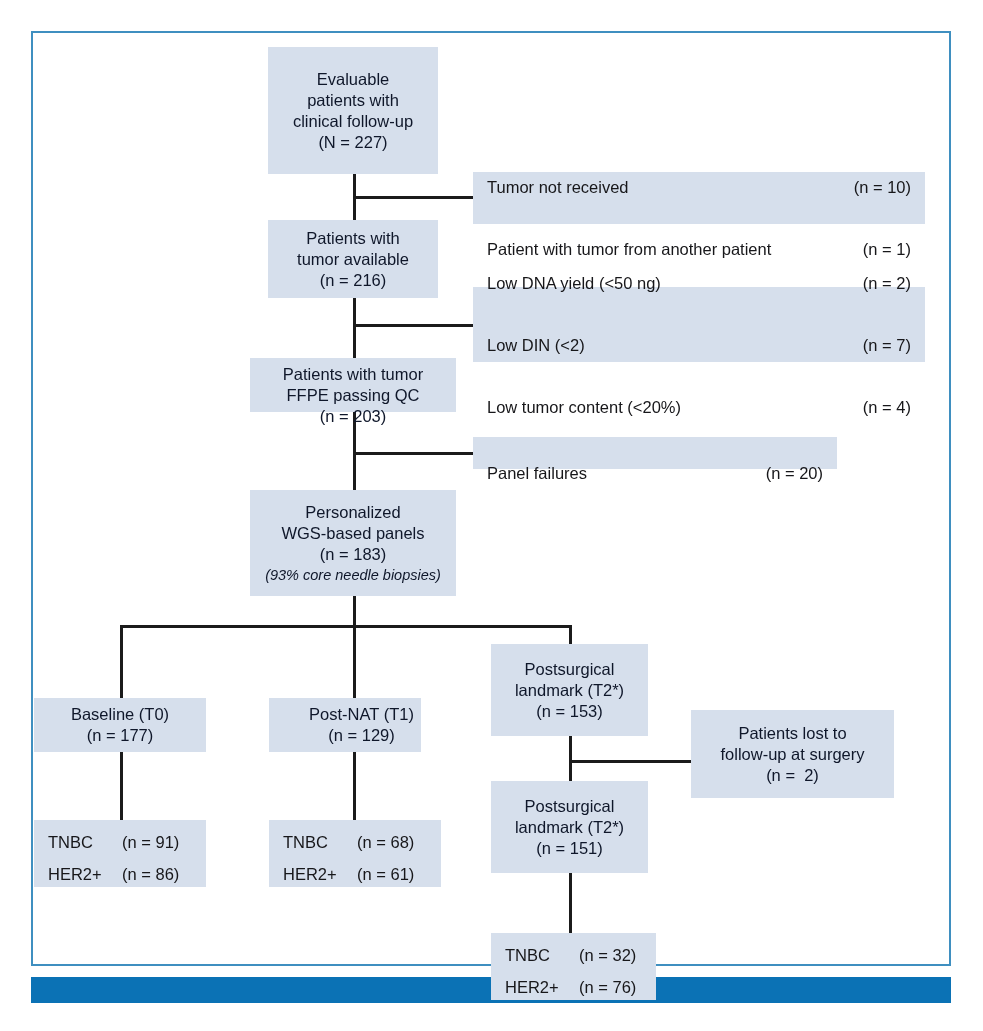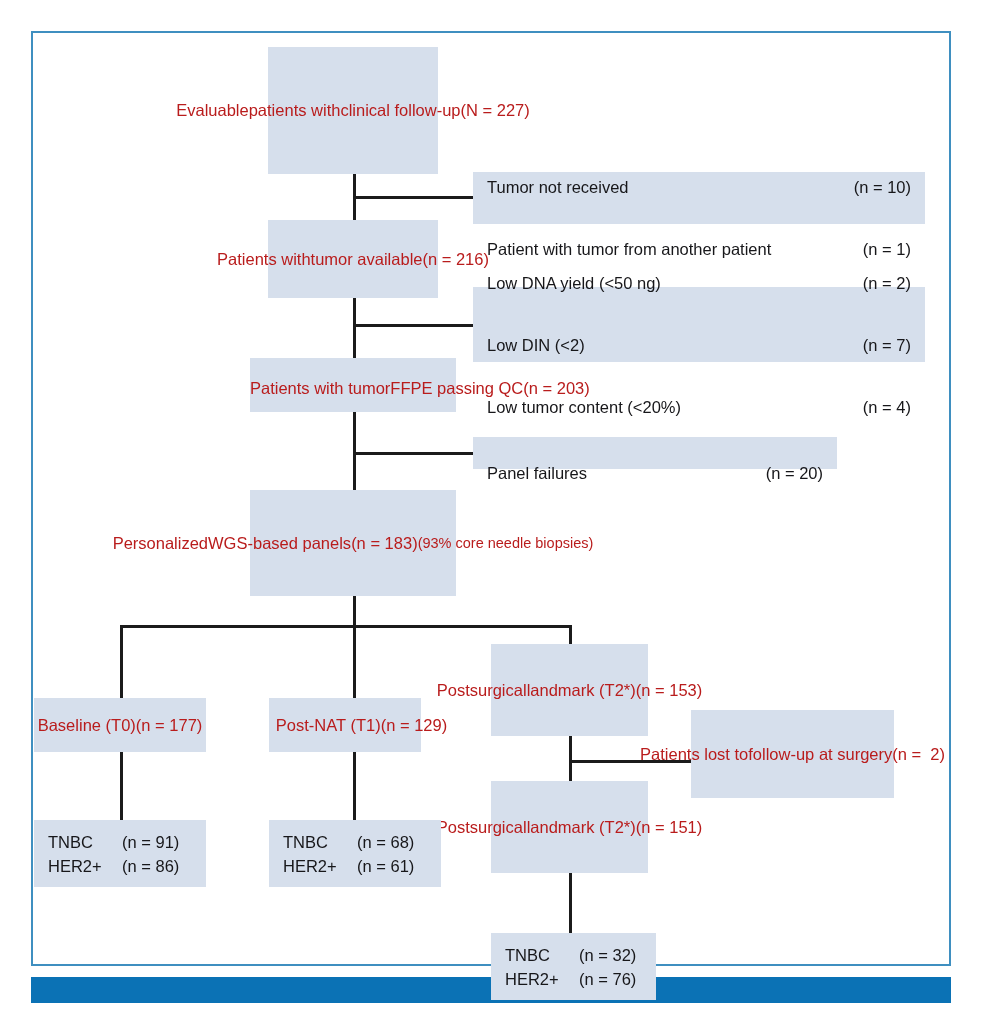--- a/index.html
+++ b/index.html
@@ -40,31 +40,31 @@
     height: 26px;
     background: #0b72b5;
   }
 
   
   .box {
     position: absolute;
     background: #d6dfec;
     box-sizing: border-box;
     display: flex;
-    flex-direction: row;
+    flex-direction: column;
     align-items: center;
     justify-content: center;
-    color: #b91c1c;
+    color: #0f172a;
     font-size: 16.5px;
     line-height: 21px;
     text-align: center;
     white-space: pre;
   }
   .box .ln { display: block; }
-  .box .small { font-size: 14.5px; line-height: 20px; }
+  .box .small { font-size: 14.5px; line-height: 20px; font-style: italic; }
 
   
   .listbox {
     position: absolute;
     background: #d6dfec;
     box-sizing: border-box;
     display: flex;
     flex-direction: column;
     justify-content: center;
     color: #17171a;
@@ -87,21 +87,21 @@
     background: #d6dfec;
     box-sizing: border-box;
     display: flex;
     flex-direction: column;
     justify-content: center;
     color: #17171a;
     font-size: 16.5px;
     line-height: 24px;
     padding-left: 14px;
   }
-  .subrow { display: flex; white-space: pre; }
+  .subrow { display: flex; white-space: pre; margin-top: 8px; }
   .subrow .sname { width: 74px; text-align: left; }
   .subrow .scnt { text-align: left; }
 
   
   .vline {
     position: absolute;
     width: 3px;
     background: #1b1b1b;
   }
   .hline {

